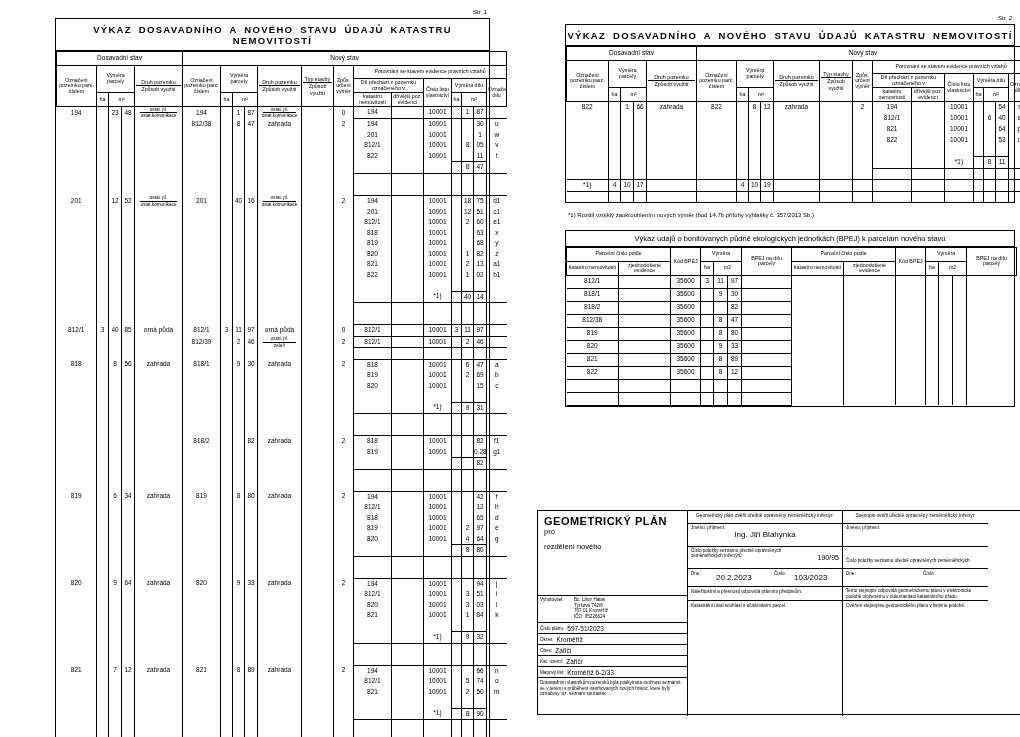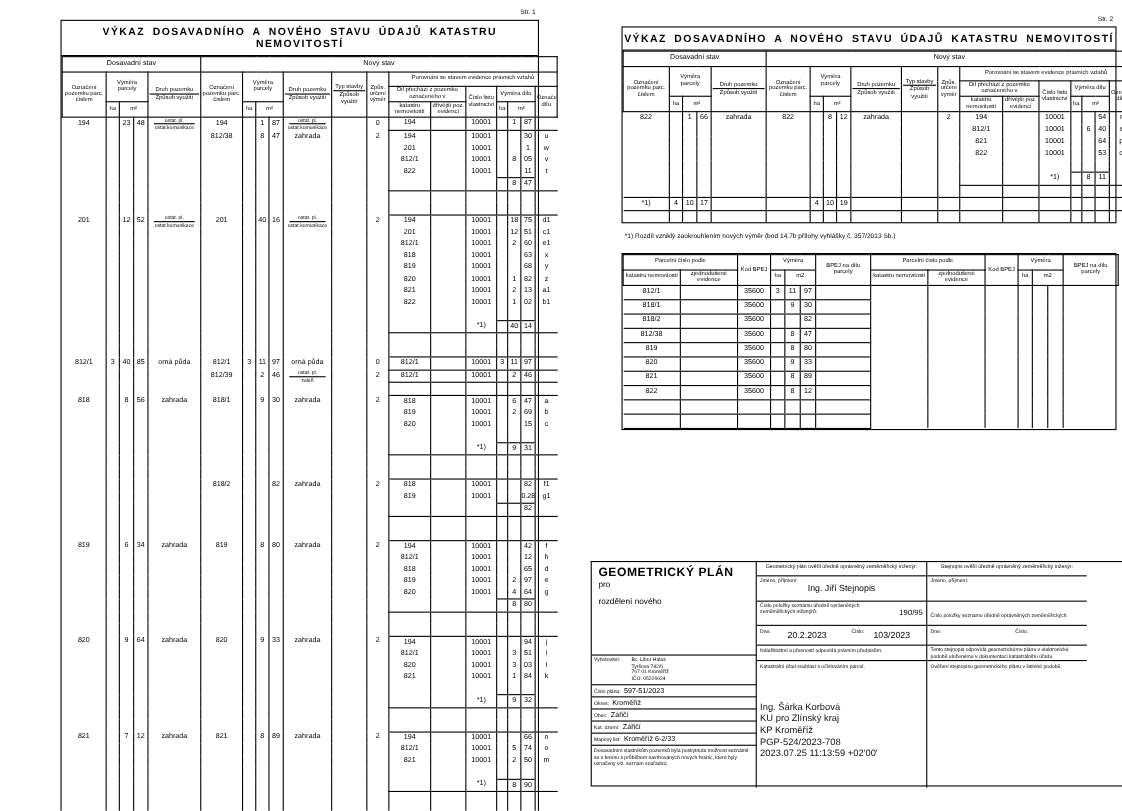--- a/index.html
+++ b/index.html
@@ -1618,20 +1618,21 @@
           <td></td>
           <td></td>
         </tr>
       </tbody>
   </table>
 </div>
 
 <div class="footnote">*1) Rozdíl vzniklý zaokrouhlením nových výměr (bod 14.7b přílohy vyhlášky č. 357/2013 Sb.)</div>
 
 <div class="sheet" style="left:565px;top:230px;width:450px;">
+  <div class="bpej-title">Výkaz údajů o bonitovaných půdně ekologických jednotkách (BPEJ) k parcelám nového stavu</div>
   <table class="kat">
     <colgroup>
       <col style="width:52px">
         <col style="width:52px">
         <col style="width:30px">
         <col style="width:13px">
       <col style="width:14px">
         <col style="width:14px">
         <col style="width:50px">
       <col style="width:52px">
@@ -1800,40 +1801,35 @@
   </div>
   <div class="cellbox rline bline labrow" style="left:0;top:156px;width:150px;height:11px;">
     <span class="lab">Mapový list:</span>
     <span class="val">Kroměříž 6-2/33</span>
   </div>
   <div class="cellbox rline smalltxt" style="left:0;top:167px;width:150px;height:38px;padding:2px;">Dosavadním vlastníkům pozemků byla poskytnuta možnost seznámit se v terénu s průběhem navrhovaných nových hranic, které byly označeny viz. seznam souřadnic</div>
 
   <div class="cellbox rline bline hdr-c" style="left:150px;top:0;width:155px;height:13px;">Geometrický plán ověřil úředně oprávněný zeměměřický inženýr:</div>
   <div class="cellbox rline bline" style="left:150px;top:13px;width:155px;height:23px;padding:1px 3px;">
     <div class="lab">Jméno, příjmení:</div>
-    <div class="name-val">Ing. Jiří Stejnopis</div>
+    <div class="name-val">Ing. Jiří Blahynka</div>
   </div>
   <div class="cellbox rline bline" style="left:150px;top:36px;width:155px;height:22px;padding:1px 3px;">
     <span class="lab" style="float:left;width:100px;">Číslo položky seznamu úředně oprávněných zeměměřických inženýrů:</span>
     <span class="val" style="float:right;font-size:7px;margin-top:6px;">190/95</span>
   </div>
   <div class="cellbox rline bline" style="left:150px;top:58px;width:155px;height:18px;">
     <span class="lab" style="position:absolute;left:3px;top:2px;">Dne:</span>
     <span style="position:absolute;left:28px;top:4px;font-size:8px;">20.2.2023</span>
     <span class="lab" style="position:absolute;left:86px;top:2px;">Číslo:</span>
     <span style="position:absolute;left:106px;top:4px;font-size:8px;">103/2023</span>
   </div>
   <div class="cellbox rline bline smalltxt" style="left:150px;top:76px;width:155px;height:14px;padding:2px 3px;">Náležitostmi a přesností odpovídá právním předpisům.</div>
   <div class="cellbox rline" style="left:150px;top:90px;width:155px;height:115px;padding:2px 3px;">
     <div class="smalltxt">Katastrální úřad souhlasí s očíslováním parcel.</div>
-    <div class="stamp pre" style="margin-top:28px;">Ing. Šárka Korbová
-KU pro Zlínský kraj
-KP Kroměříž
-PGP-524/2023-708
-2023.07.25 11:13:59 +02'00'</div>
   </div>
 
   <div class="cellbox bline hdr-c" style="left:305px;top:0;width:145px;height:13px;">Stejnopis ověřil úředně oprávněný zeměměřický inženýr:</div>
   <div class="cellbox bline" style="left:305px;top:13px;width:145px;height:23px;padding:1px 3px;">
     <div class="lab">Jméno, příjmení:</div>
   </div>
   <div class="cellbox bline" style="left:305px;top:36px;width:145px;height:22px;padding:1px 3px;">
     <span class="lab">Číslo položky seznamu úředně oprávněných zeměměřických inženýrů:</span>
   </div>
   <div class="cellbox bline" style="left:305px;top:58px;width:145px;height:18px;">

